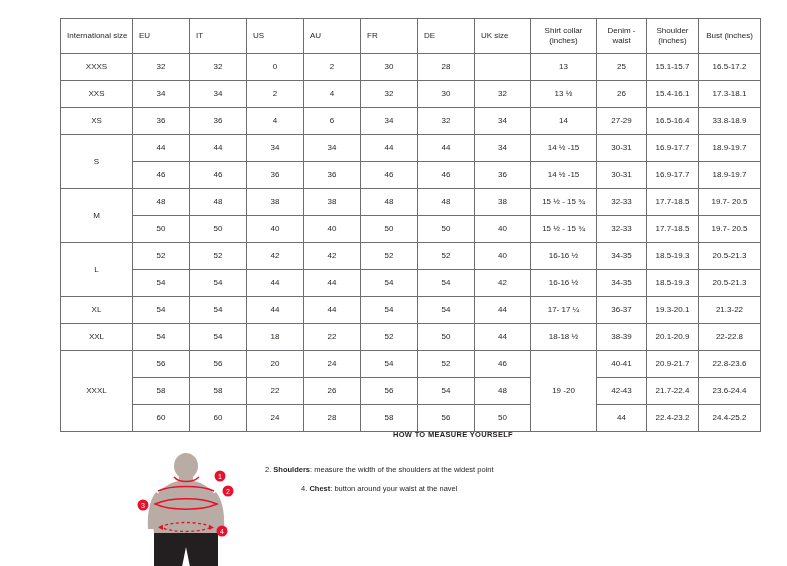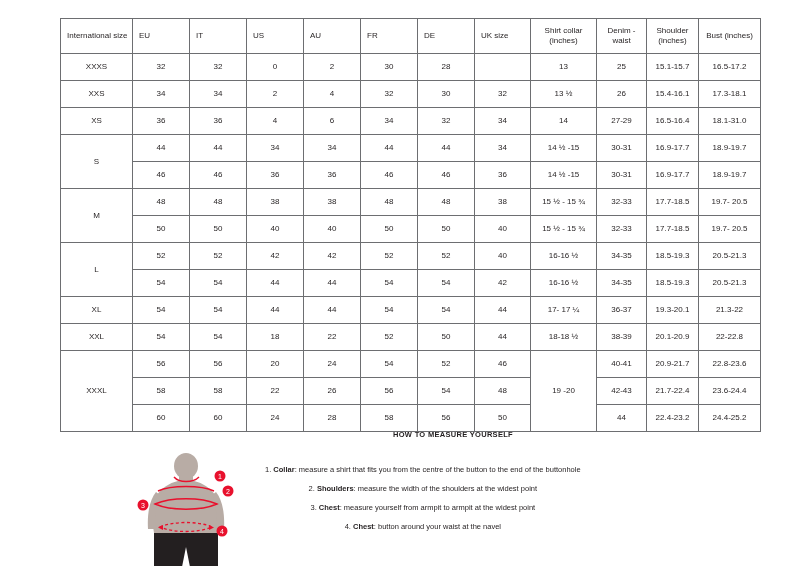--- a/index.html
+++ b/index.html
@@ -172,21 +172,21 @@
           <td>36</td>
           <td>36</td>
           <td>4</td>
           <td>6</td>
           <td>34</td>
           <td>32</td>
           <td>34</td>
           <td>14</td>
           <td>27-29</td>
           <td>16.5-16.4</td>
-          <td>18.1-31.0</td>
+          <td>33.8-18.9</td>
         </tr>
         <tr>
           <td class="intl" rowspan="2">S</td>
           <td>44</td>
           <td>44</td>
           <td>34</td>
           <td>34</td>
           <td>44</td>
           <td>44</td>
           <td>34</td>
@@ -363,30 +363,22 @@
           <circle cx="95" cy="44" r="5.5" fill="#e8112d"></circle>
           <text x="95" y="47" font-family="Liberation Sans, sans-serif" font-size="7" fill="#ffffff" text-anchor="middle">2</text>
           <circle cx="10" cy="58" r="5.5" fill="#e8112d"></circle>
           <text x="10" y="61" font-family="Liberation Sans, sans-serif" font-size="7" fill="#ffffff" text-anchor="middle">3</text>
           <circle cx="89" cy="84" r="5.5" fill="#e8112d"></circle>
           <text x="89" y="87" font-family="Liberation Sans, sans-serif" font-size="7" fill="#ffffff" text-anchor="middle">4</text>
         </svg>
       </div>
       <div class="steps">
         <div class="step">
-          <span>1.</span>
-          <b>Collar</b><span>: measure a shirt that fits you from the centre of the button to the end of the buttonhole</span>
-        </div>
-        <div class="step">
           <span>2.</span>
           <b>Shoulders</b><span>: measure the width of the shoulders at the widest point</span>
-        </div>
-        <div class="step">
-          <span>3.</span>
-          <b>Chest</b><span>: measure yourself from armpit to armpit at the widest point</span>
         </div>
         <div class="step">
           <span>4.</span>
           <b>Chest</b><span>: button around your waist at the navel</span>
         </div>
       </div>
     </div>
   </div>
 
 </div>

